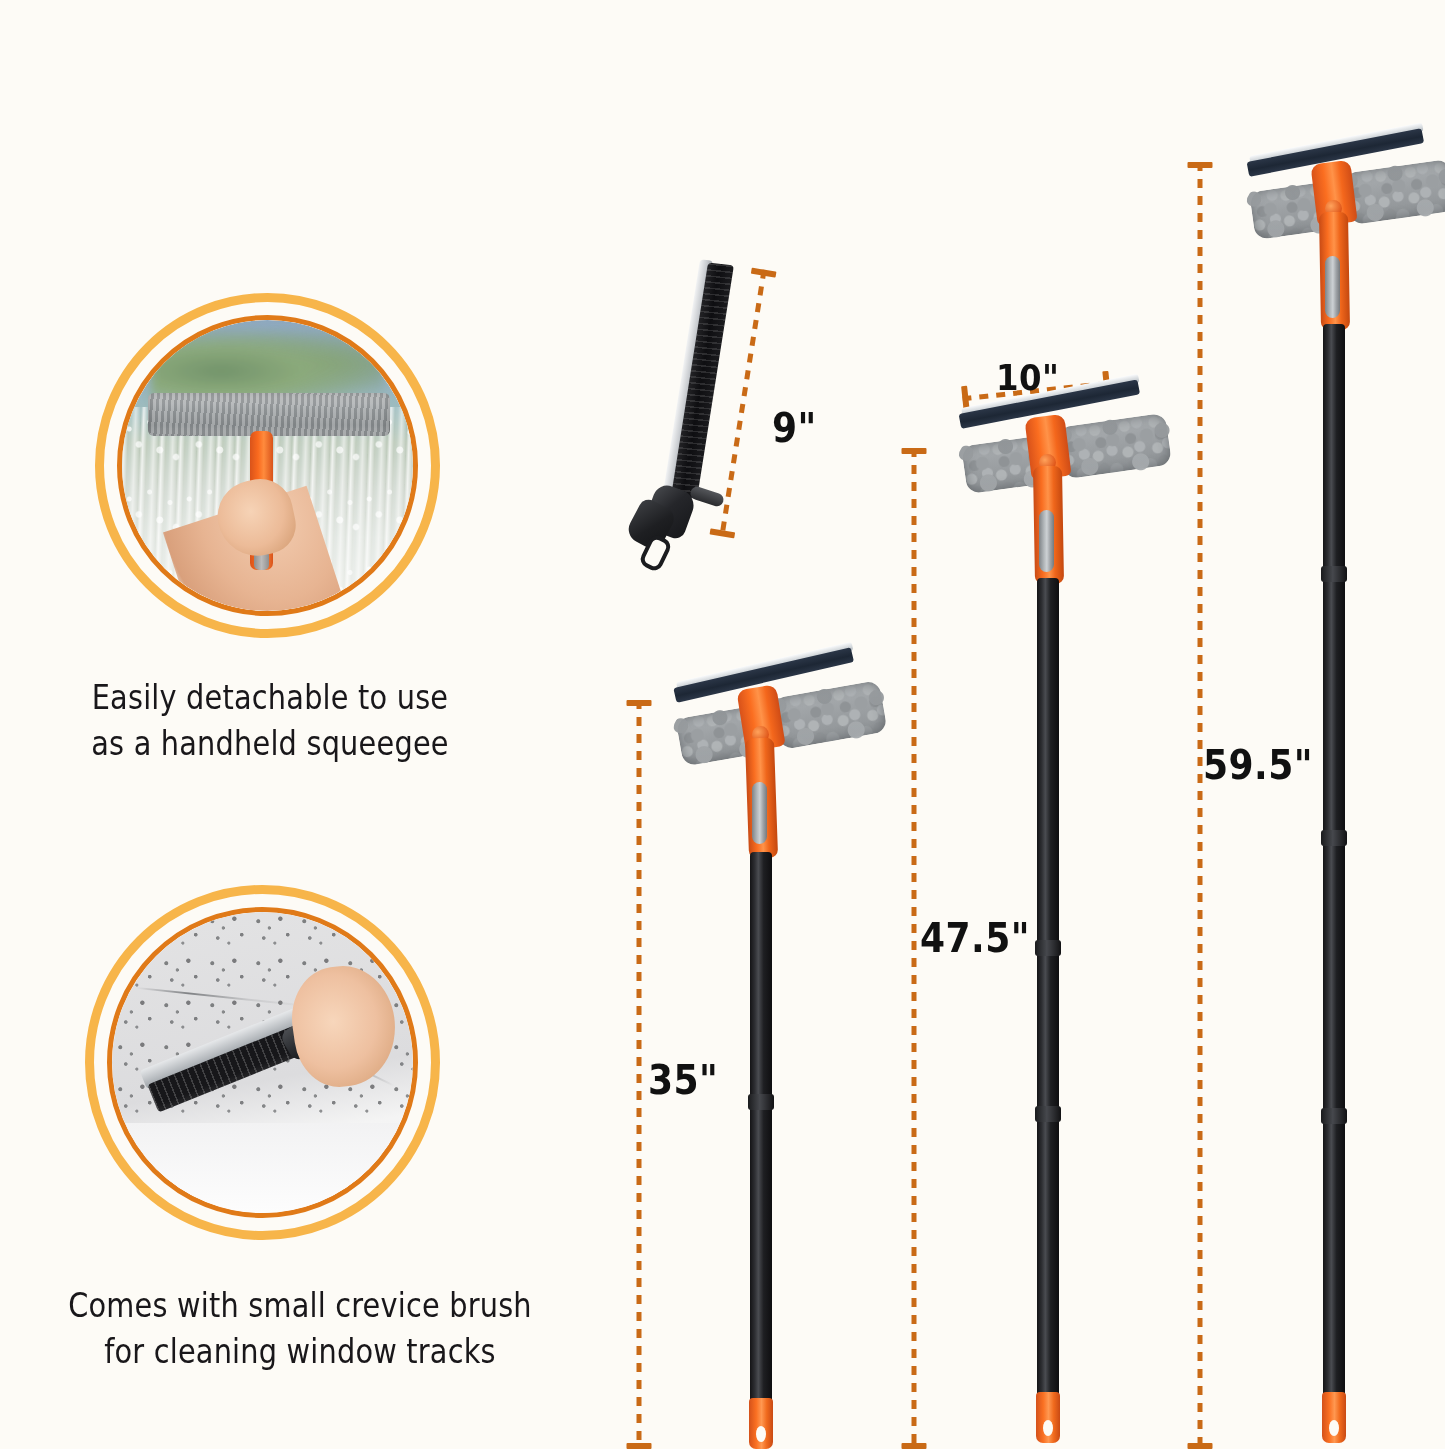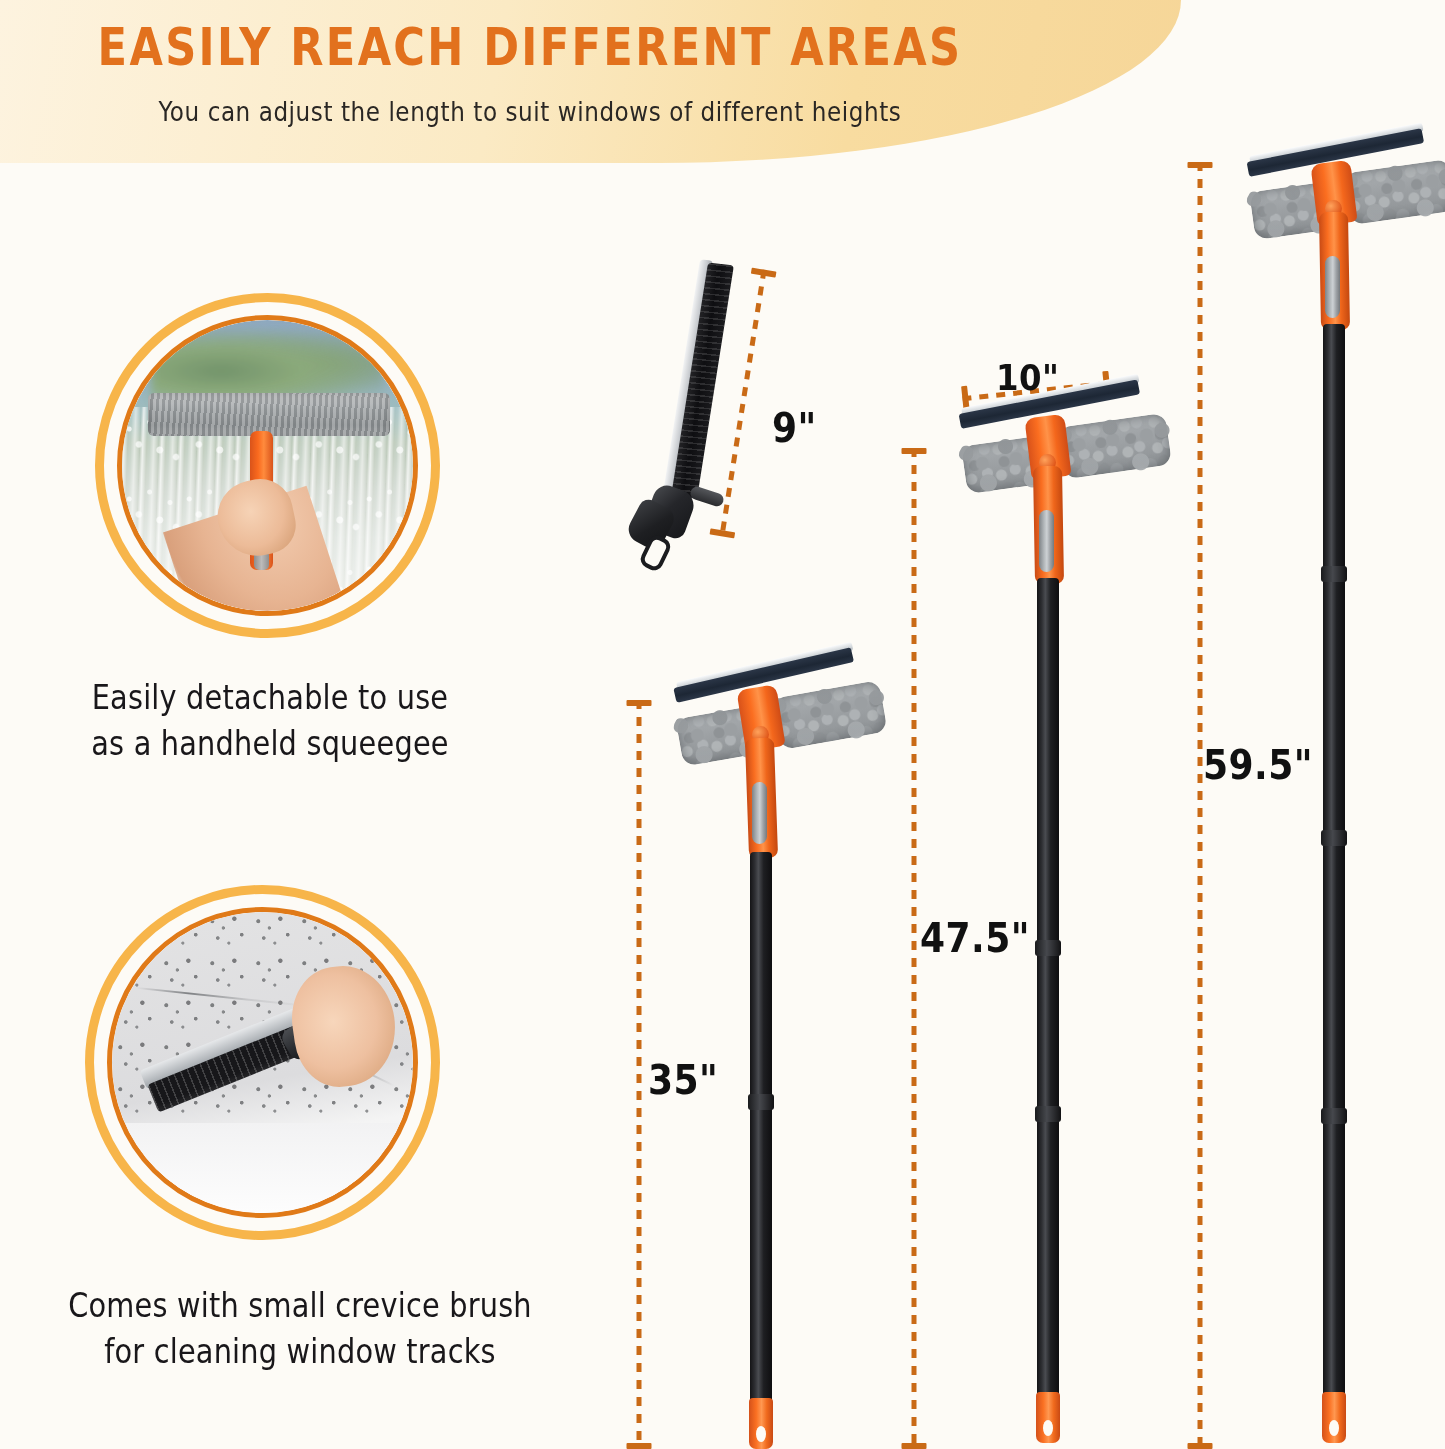--- a/index.html
+++ b/index.html
@@ -237,24 +237,20 @@
     position:absolute;border-radius:4px 4px 7px 7px;
     background:linear-gradient(90deg,#d4511a 0%,#fa7022 30%,#ff9851 52%,#f06a1d 74%,#c94a14 100%);
   }
   .endhole{position:absolute;border-radius:50%;background:#fdfbf6;}
 </style>
 </head>
 <body>
 
 <div class="stage">
 
-  <div class="banner">
-    <div class="banner-title">EASILY REACH DIFFERENT AREAS</div>
-    <div class="banner-sub">You can adjust the length to suit windows of different heights</div>
-  </div>
 
   <div class="callout" style="left:95px;top:293px;width:345px;height:345px;">
     <div class="ring-outer"></div>
     <div class="ring-inner">
       <div class="photo">
         <div class="p1-sky"></div>
         <div class="p1-tree"></div>
         <div class="p1-streaks"></div>
         <div class="p1-foam"></div>
         <div class="p1-arm"></div>

